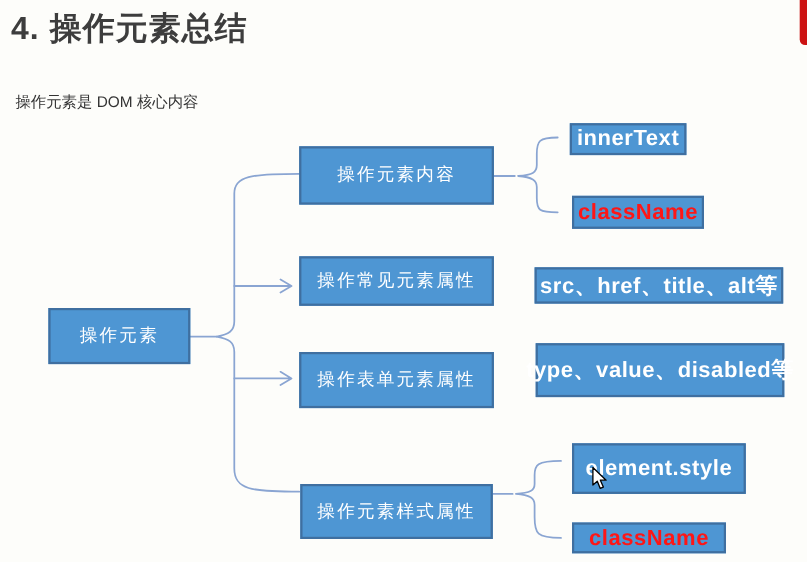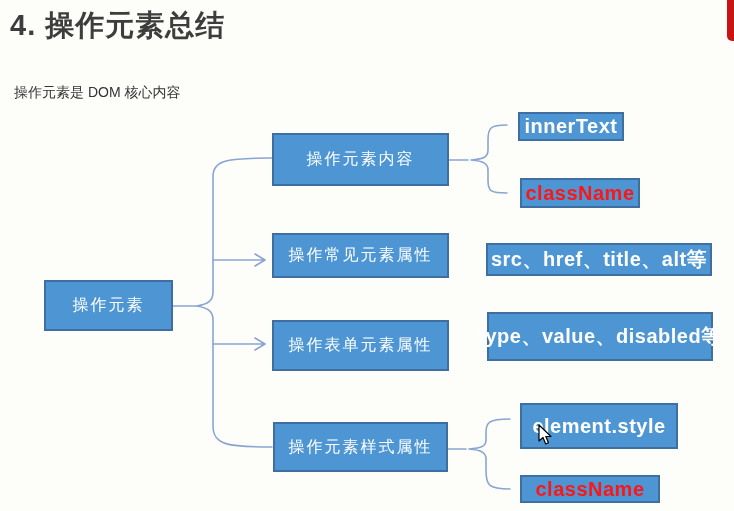--- a/index.html
+++ b/index.html
@@ -78,21 +78,21 @@
 
   <div class="node cjk" style="left:272px;top:133px;width:177px;height:53px;">
     <span>操作元素内容</span>
   </div>
   <div class="node cjk" style="left:272px;top:233px;width:177px;height:45px;font-family:Liberation Serif, serif;">
     <span>操作常见元素属性</span>
   </div>
   <div class="node cjk" style="left:272px;top:320px;width:177px;height:51px;">
     <span>操作表单元素属性</span>
   </div>
-  <div class="node cjk" style="left:273px;top:422px;width:175px;height:50px;">
+  <div class="node cjk" style="left:273px;top:440px;width:175px;height:50px;">
     <span>操作元素样式属性</span>
   </div>
 
   <div class="node code" style="left:518px;top:112px;width:106px;height:29px;">
     <span>innerText</span>
   </div>
   <div class="node code" style="left:520px;top:178px;width:120px;height:30px;">
     <span class="red-text">className</span>
   </div>
   <div class="node code" style="left:486px;top:243px;width:226px;height:33px;">

